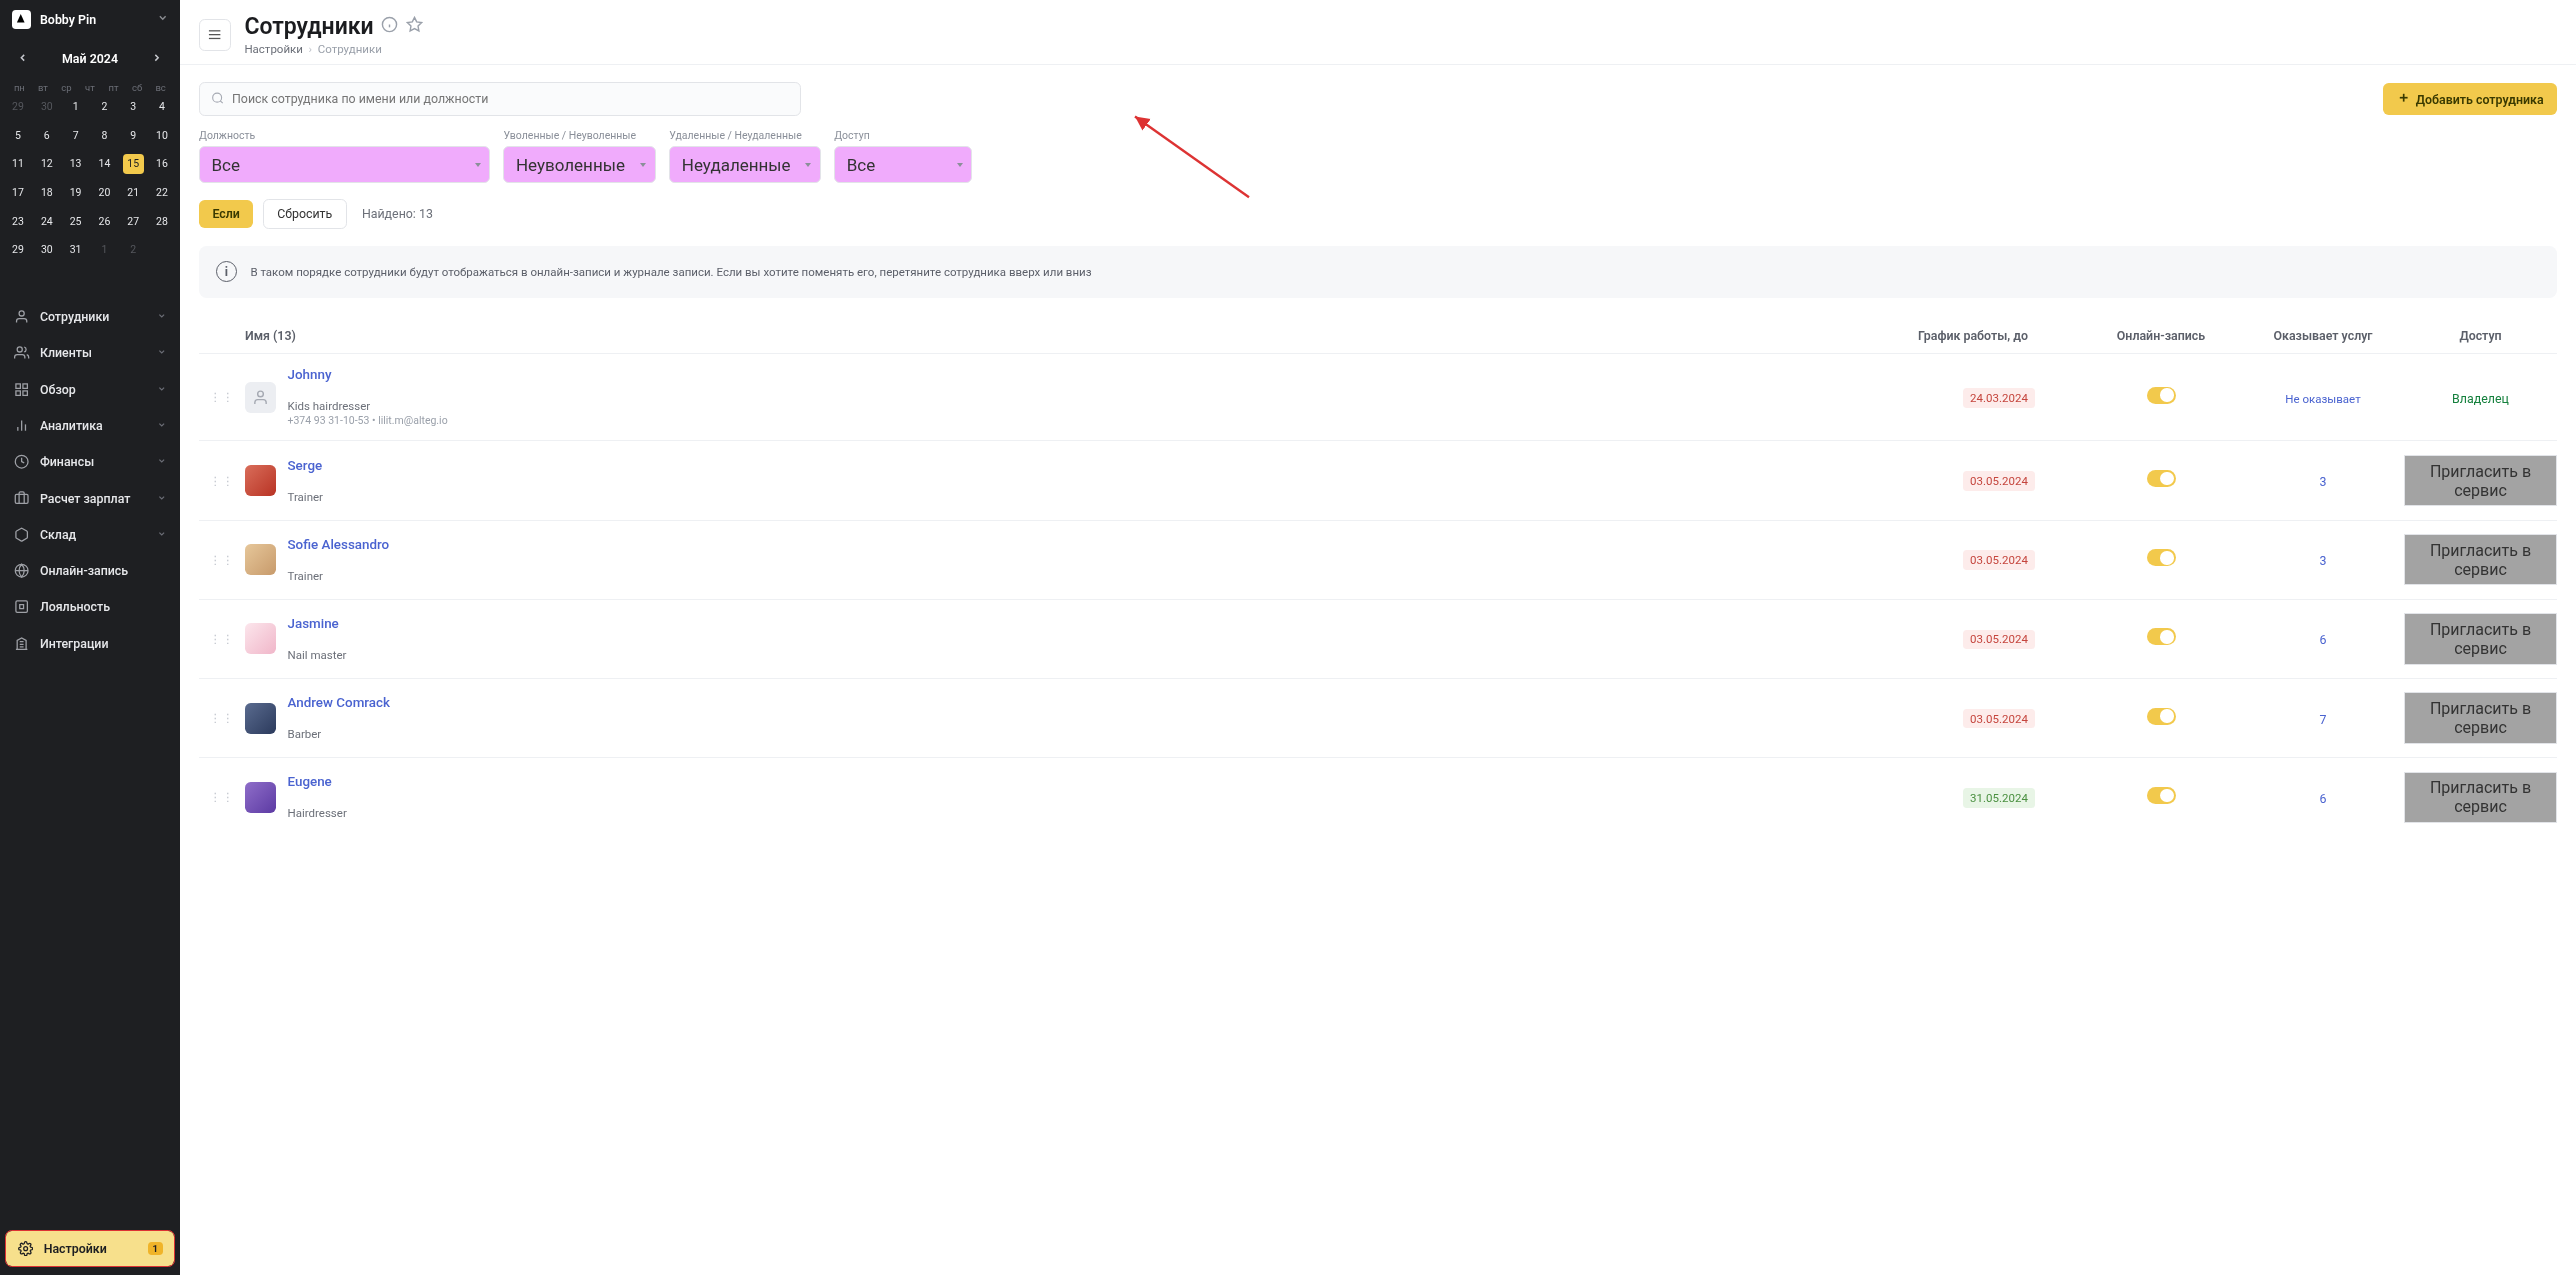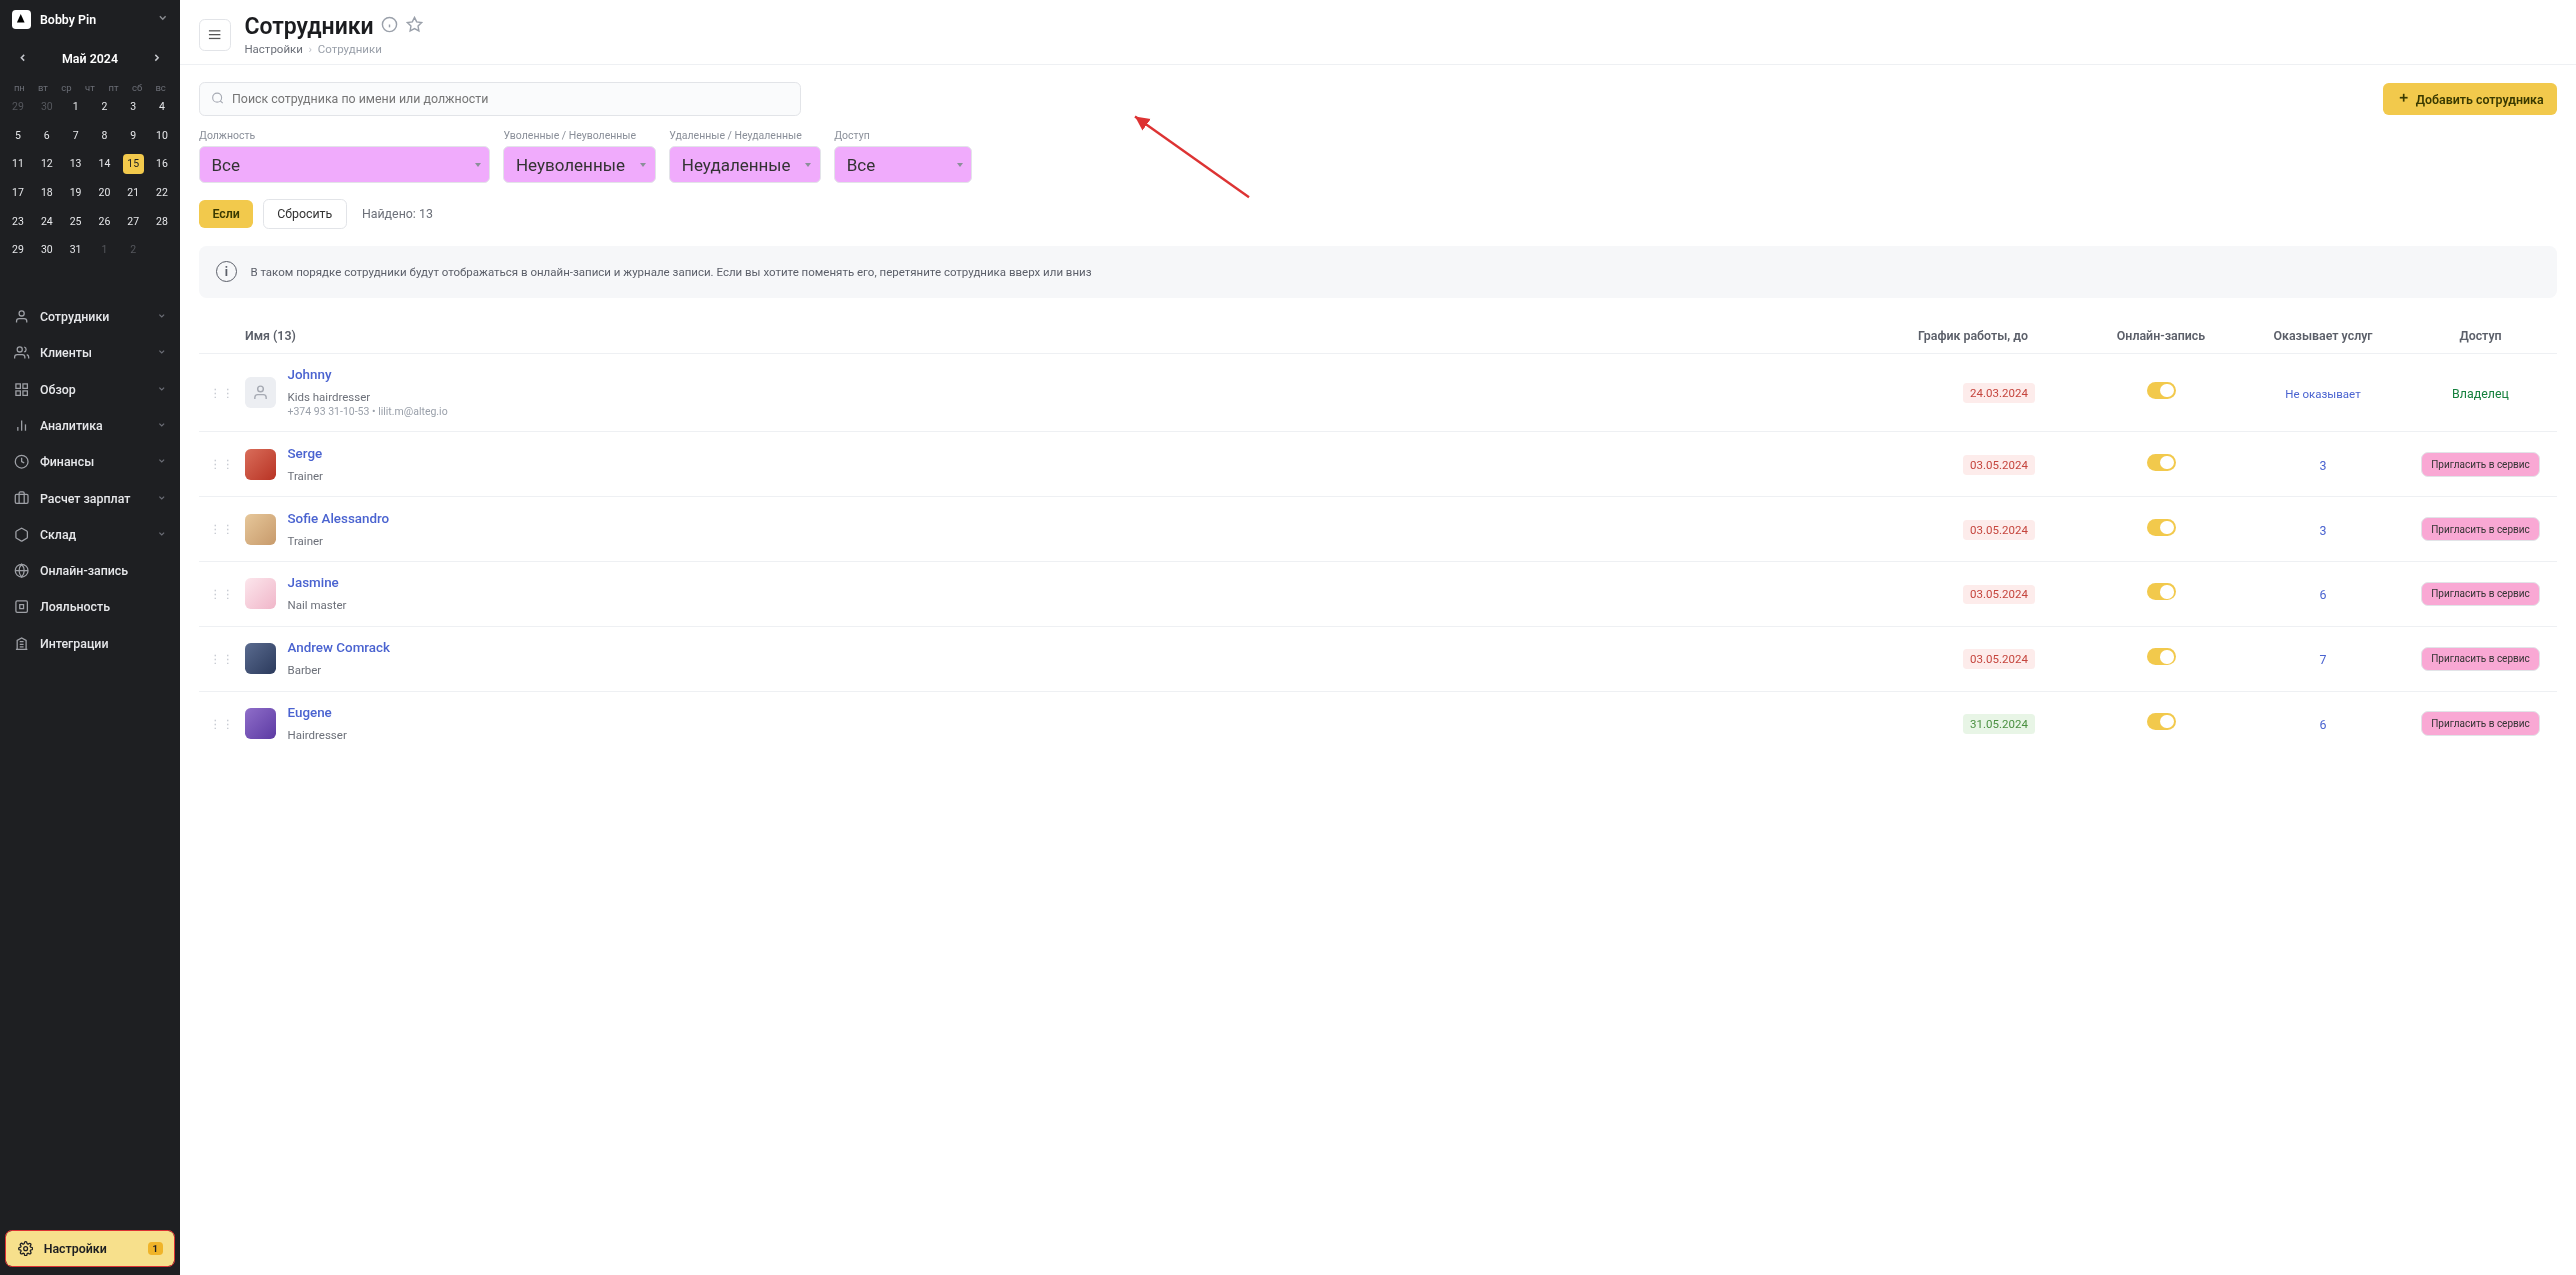--- a/index.html
+++ b/index.html
@@ -77,32 +77,32 @@
 .trow { display: grid; grid-template-columns: 46px 1fr 162px 162px 162px 153px; align-items: center; padding: 13.4px 0; border-top: 1px solid #eef0f3; }
 .drag { color: #c0c4cc; cursor: grab; text-align: center; font-size: 11.5px; letter-spacing: 1px; }
 .user { display: flex; align-items: center; gap: 11.5px; }
 .avatar { width: 31px; height: 31px; border-radius: 5.7px; background: #eceef2; display: flex; align-items: center; justify-content: center; color: #a6aab3; overflow: hidden; flex-shrink: 0; }
 .avatar.c1 { background: linear-gradient(135deg, #d96d5a, #b83324); }
 .avatar.c2 { background: linear-gradient(135deg, #e6c79a, #c79a6b); }
 .avatar.c3 { background: linear-gradient(135deg, #fce6ec, #f0b6c9); }
 .avatar.c4 { background: linear-gradient(135deg, #5a6b8f, #2b3a5c); }
 .avatar.c5 { background: linear-gradient(135deg, #8f6ec9, #5c3aa3); }
 .uname { font-size: 13.4px; color: #4a63d0; font-weight: 500; cursor: pointer; }
-.urole { font-size: 11.5px; color: #6c7079; margin-top: 8px; }
+.urole { font-size: 11.5px; color: #6c7079; margin-top: 17px; }
 .ucontacts { font-size: 10.5px; color: #9aa0aa; margin-top: 1px; }
 .date-pill { display: inline-block; padding: 2.9px 7.6px; border-radius: 3.8px; font-size: 11.5px; }
 .date-pill.red { background: #fdeceb; color: #c5453d; }
 .date-pill.green { background: #e8f5e6; color: #4a9040; }
 .td-center { text-align: center; }
 .toggle { width: 29px; height: 17px; background: #f2c94c; border-radius: 8.6px; position: relative; cursor: pointer; display: inline-block; }
 .toggle::after { content: ""; position: absolute; right: 1.9px; top: 1.9px; width: 13.4px; height: 13.4px; background: #fff; border-radius: 50%; }
 .svc-link { color: #4a63d0; font-size: 12.4px; cursor: pointer; }
 .svc-warn { color: #4a63d0; font-size: 11.5px; cursor: pointer; }
 .access-owner { color: #15803d; font-size: 12.4px; cursor: pointer; }
-.btn-invite { background: #f9a8d4; border: 1px solid #e2e4e8; border-radius: 7px; padding: 5.7px 9.5px; font-size: 10px; cursor: pointer; color: #333; }
+.btn-invite { background: #a3a3a3; border: 1px solid #e2e4e8; border-radius: 0; padding: 5.7px 9.5px; font-size: 16px; cursor: pointer; color: #333; }
 
 .arrow-annot { position: absolute; left: 945px; top: 107px; pointer-events: none; }
 </style>
 </head>
 <body>
 
 <div class="sidebar">
   <div class="brand">
     <div class="brand-logo">
       <svg width="11.5" height="11.5" viewBox="0 0 24 24" fill="currentColor">

